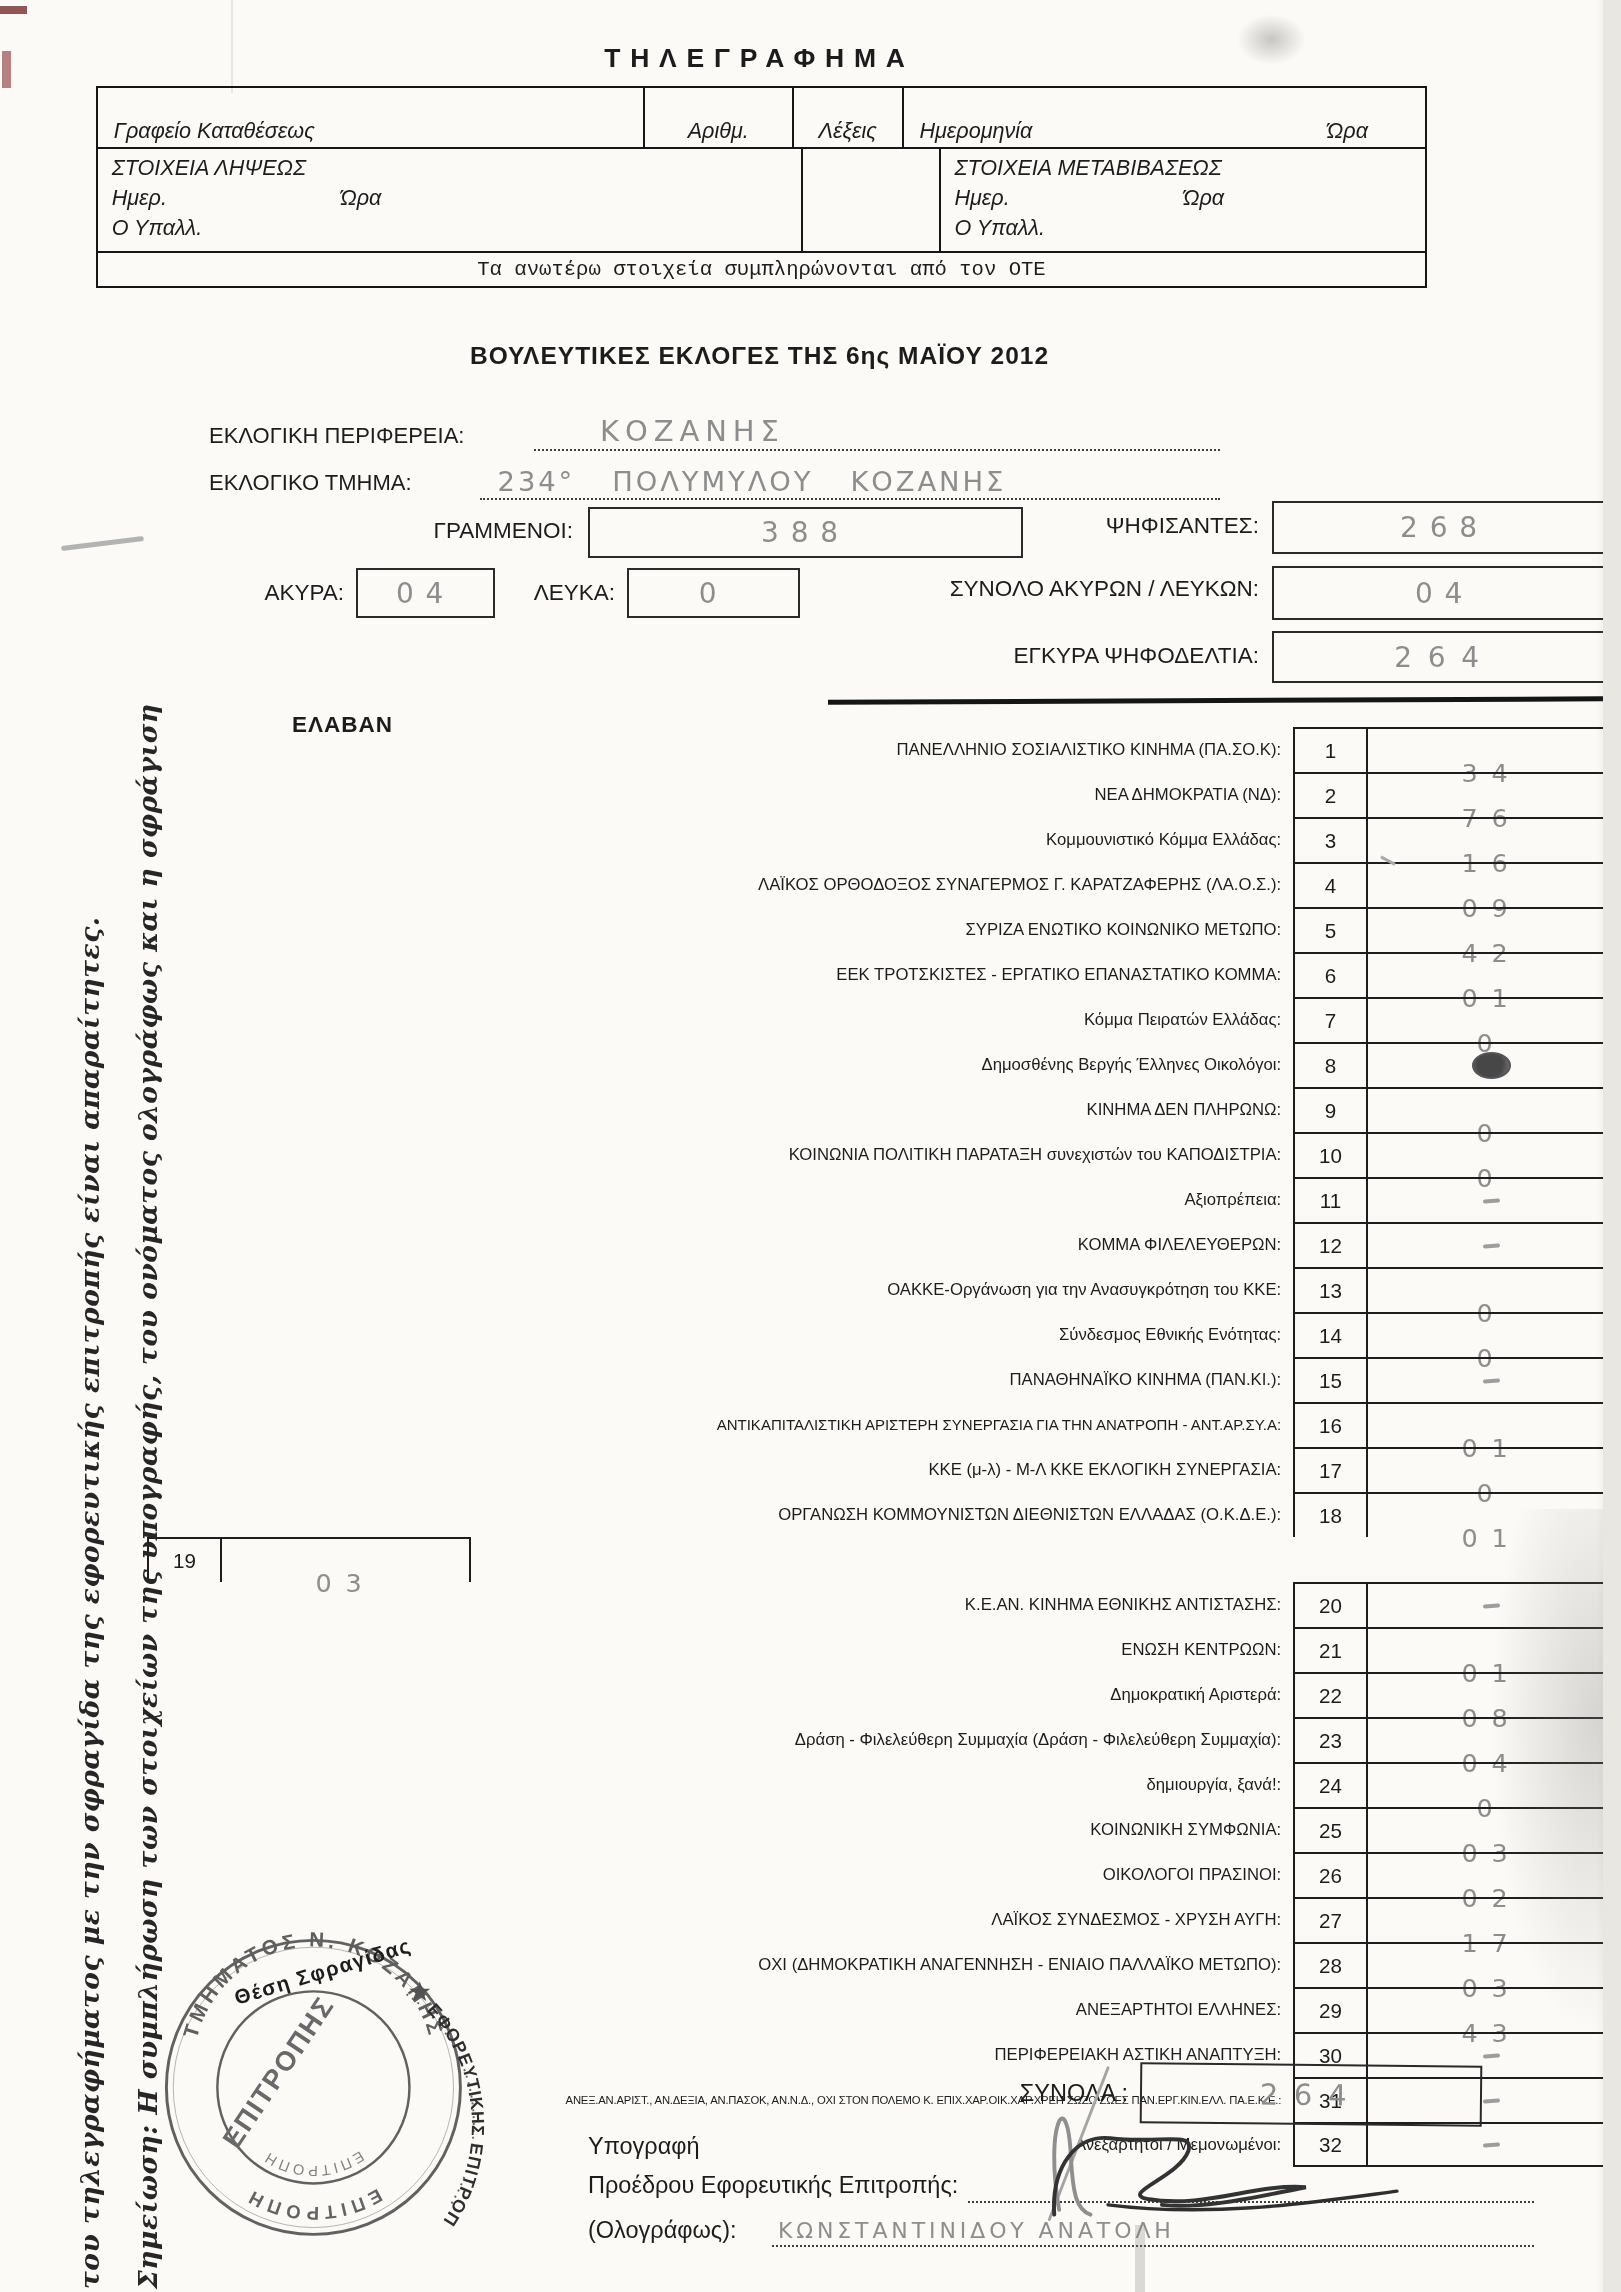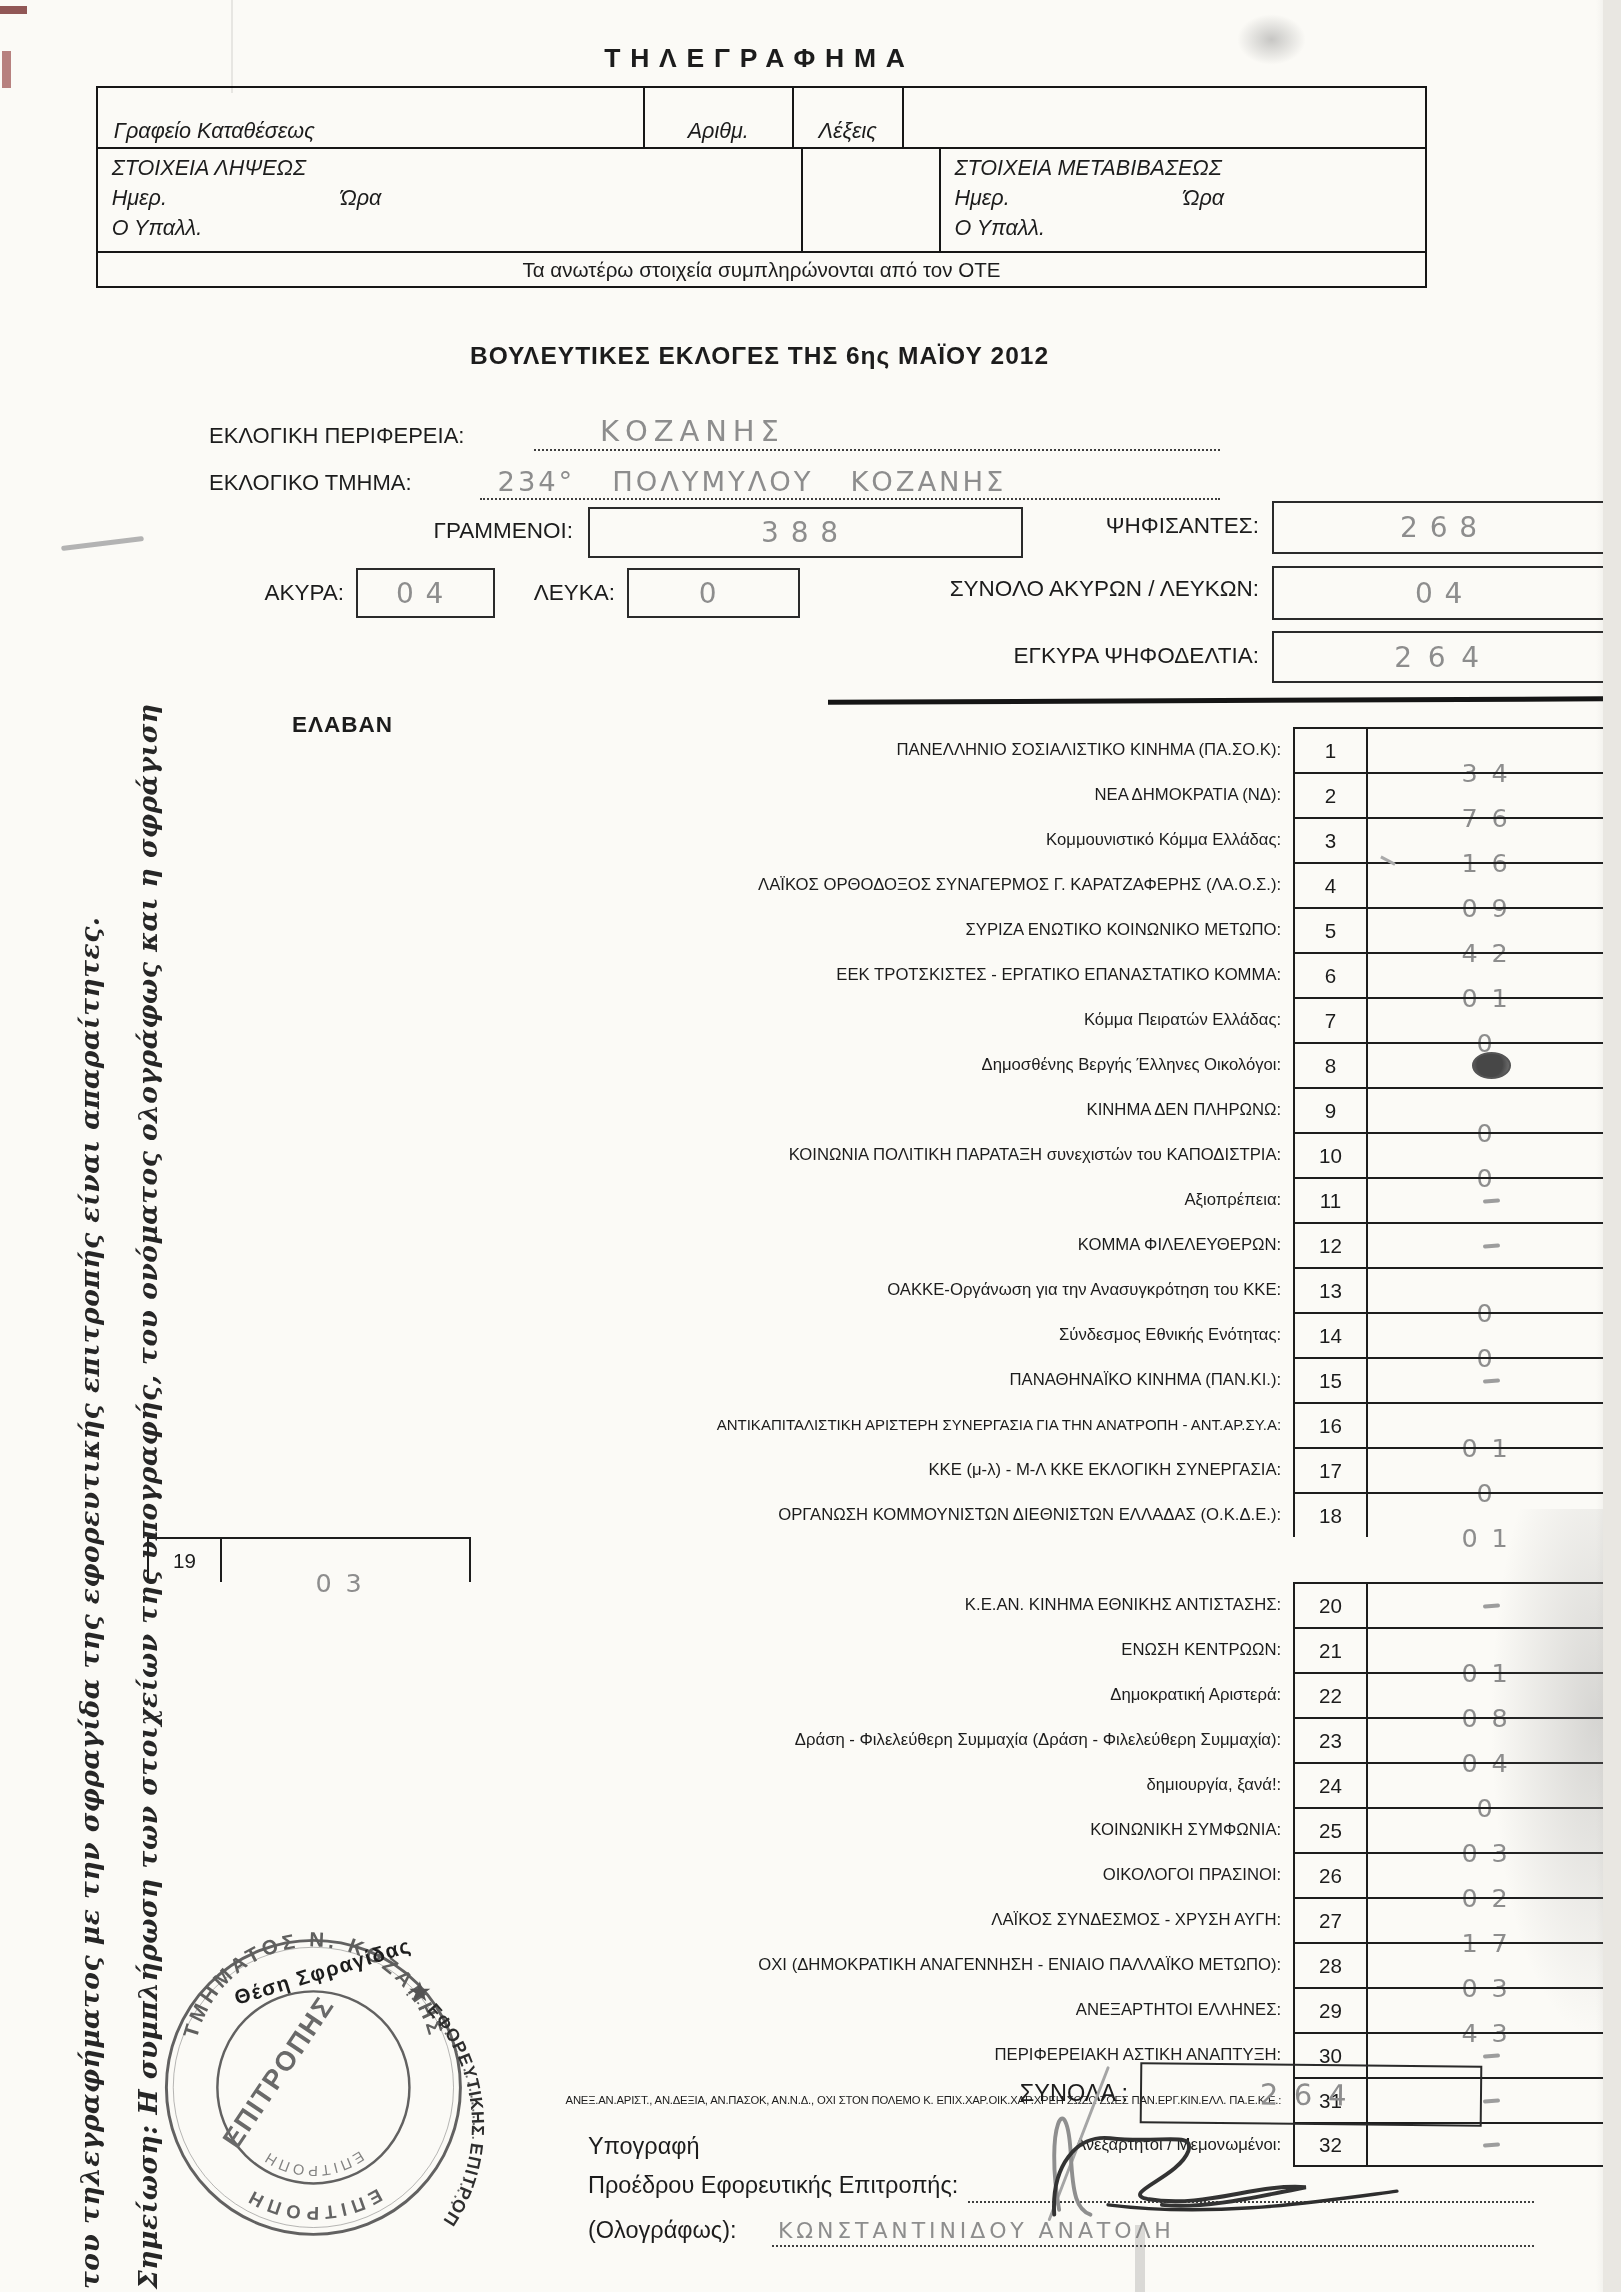--- a/index.html
+++ b/index.html
@@ -14,21 +14,21 @@
   .tg-row1 .c2{flex:0 0 147px;border-right:2px solid #161616;display:flex;align-items:flex-end;justify-content:center;padding-bottom:2.9px;}
   .tg-row1 .c3{flex:0 0 108px;border-right:2px solid #161616;display:flex;align-items:flex-end;justify-content:center;padding-bottom:2.9px;}
   .tg-row1 .c4{flex:1;display:flex;align-items:flex-end;justify-content:space-between;padding:0 57px 2.9px 15.7px;}
   .tg-row2{height:102px;display:flex;border-bottom:2px solid #161616;font-size:21.6px;}
   .tg-row2 .cell{padding:3.9px 13.7px;line-height:30px;}
   .tg-row2 .left{flex:0 0 676px;border-right:2px solid #161616;}
   .tg-row2 .mid{flex:0 0 108px;border-right:2px solid #161616;}
   .tg-row2 .right{flex:1;}
   .hours{margin-left:167px;}
   .tg-row3{height:33px;display:flex;align-items:center;justify-content:center;
-           font-size:20.6px;font-style:normal;}
+           font-size:20.6px;font-style:normal;font-family:Liberation Mono, monospace;}
   
   .election-title{position:absolute;left:96px;top:342px;width:1327px;text-align:center;
                   font-size:24.5px;font-weight:bold;letter-spacing:1px;}
   .flabel{position:absolute;font-size:22px;white-space:nowrap;}
   .fline{position:absolute;border-bottom:2.5px dotted #3f3f3f;}
   .hand{font-family:"DejaVu Sans",sans-serif;color:#8d8d8d;}
   .hand-entry{position:absolute;left:17.6px;bottom:1px;font-size:29px;letter-spacing:5.9px;white-space:nowrap;}
   .cbox{position:absolute;border:2.5px solid #2a2a2a;display:flex;align-items:center;justify-content:center;}
   .cbox .hand{font-size:28px;letter-spacing:11.8px;}
   .rlabel{position:absolute;text-align:right;font-size:22.5px;white-space:nowrap;}
@@ -67,20 +67,24 @@
 
 <div class="page">
 
   <div class="doc-title">ΤΗΛΕΓΡΑΦΗΜΑ</div>
 
   <div class="tg">
     <div class="tg-row1">
       <div class="c1">Γραφείο Καταθέσεως</div>
       <div class="c2">Αριθμ.</div>
       <div class="c3">Λέξεις</div>
+      <div class="c4">
+        <span>Ημερομηνία</span>
+        <span>Ώρα</span>
+      </div>
     </div>
     <div class="tg-row2">
       <div class="cell left">
         <div>ΣΤΟΙΧΕΙΑ ΛΗΨΕΩΣ</div>
         <div>
           <span>Ημερ.</span>
           <span class="hours">Ώρα</span>
         </div>
         <div>Ο Υπαλλ.</div>
       </div>

